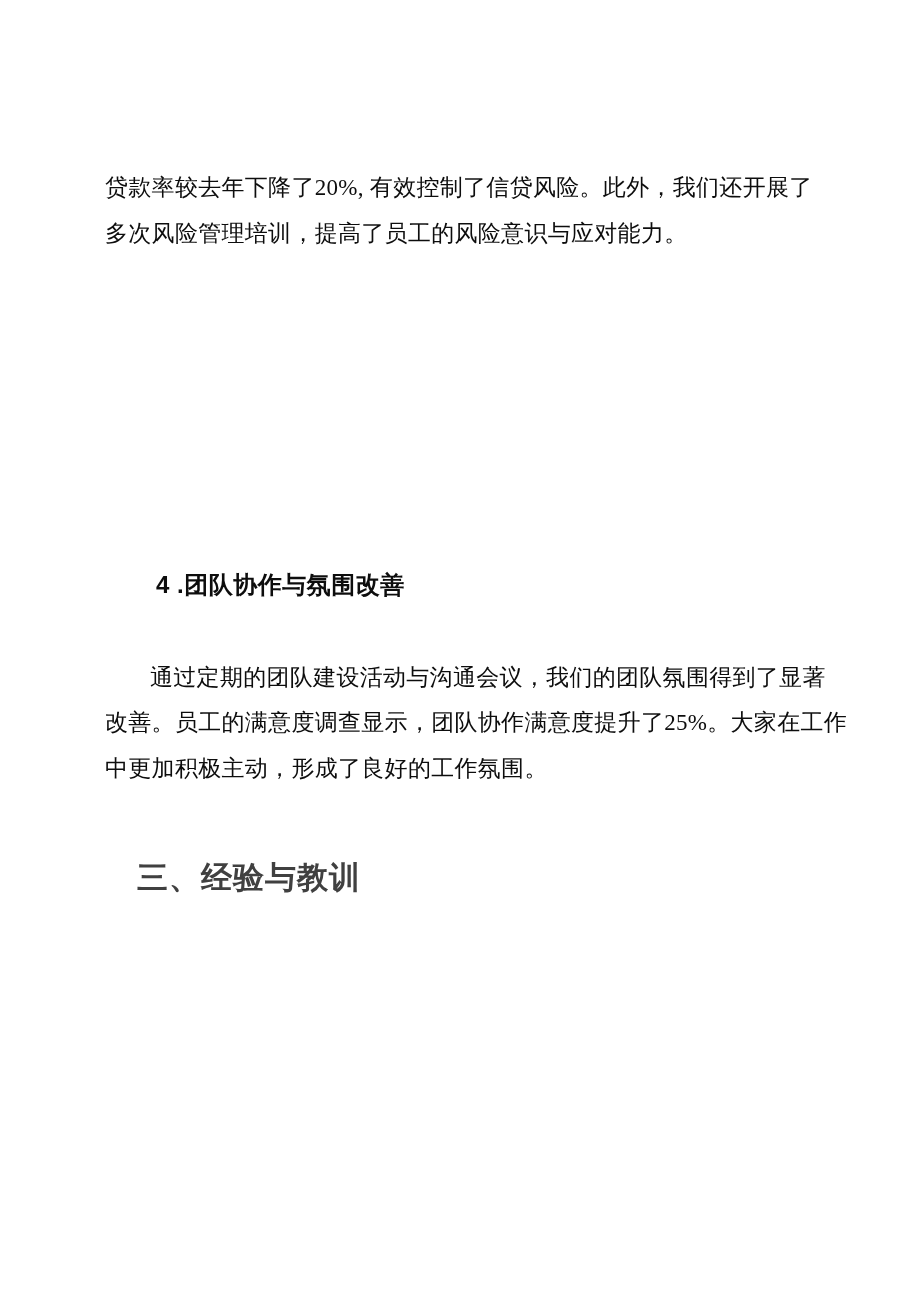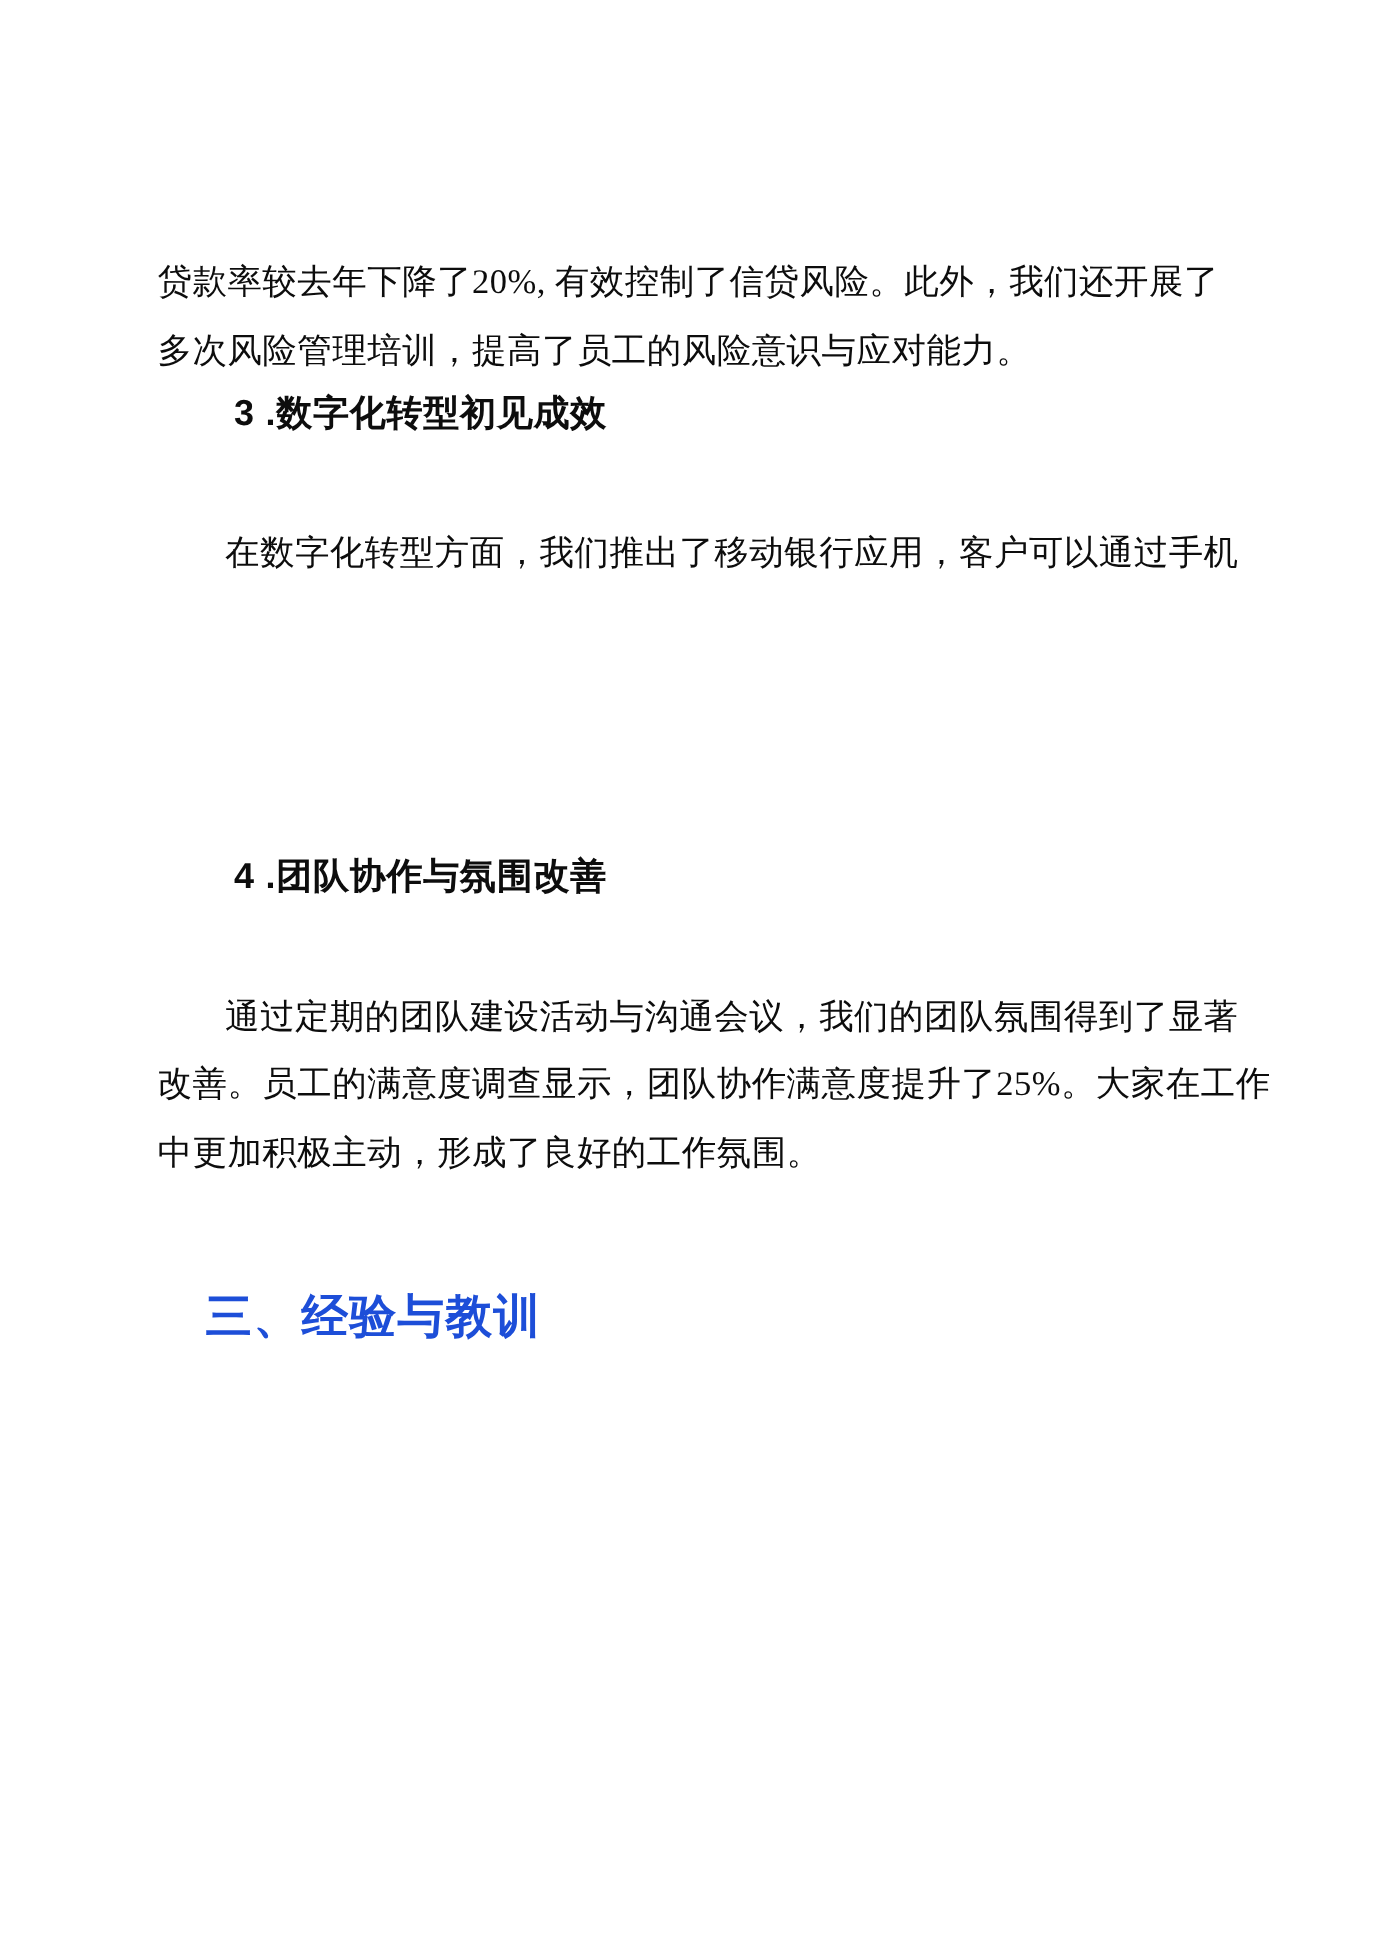--- a/index.html
+++ b/index.html
@@ -35,21 +35,21 @@
     color: #0d0d0d;
   }
   .big-heading {
     position: absolute;
     font-family: "Liberation Sans", "DejaVu Sans", sans-serif;
     font-weight: 600;
     font-size: 31px;
     line-height: 1.1;
     letter-spacing: 1px;
     white-space: pre;
-    color: #1d4ed8;
+    color: #404040;
     text-align: center;
   }
   
   .b0  { top: 175px;  left: 105px; }
   .b1  { top: 221px;  left: 105px; }
   .b2  { top: 262px;  left: 156px; }
   .b3  { top: 356px;  left: 150px; }
   .b4  { top: 401px;  left: 105px; }
   .b5  { top: 448px;  left: 105px; }
   .b6  { top: 559px;  left: 156px; margin-top: 12px; }
@@ -59,21 +59,19 @@
   .b10 { top: 861px;  left: 137px; }
   .b11 { top: 977px;  left: 156px; }
   .b12 { top: 1083px; left: 150px; }
 </style>
 </head>
 <body>
 
 <div class="page">
   <div class="line b0">贷款率较去年下降了20%, 有效控制了信贷风险。此外，我们还开展了</div>
   <div class="line b1">多次风险管理培训，提高了员工的风险意识与应对能力。</div>
-  <div class="num-heading b2">3 .数字化转型初见成效</div>
-  <div class="line b3">在数字化转型方面，我们推出了移动银行应用，客户可以通过手机</div>
   <div class="num-heading b6">4 .团队协作与氛围改善</div>
   <div class="line b7">通过定期的团队建设活动与沟通会议，我们的团队氛围得到了显著</div>
   <div class="line b8">改善。员工的满意度调查显示，团队协作满意度提升了25%。大家在工作</div>
   <div class="line b9">中更加积极主动，形成了良好的工作氛围。</div>
   <div class="big-heading b10">三、经验与教训</div>
   <div class="num-heading b11">1 .强化过程管理的重要性</div>
 </div>
 
 </body></html>

